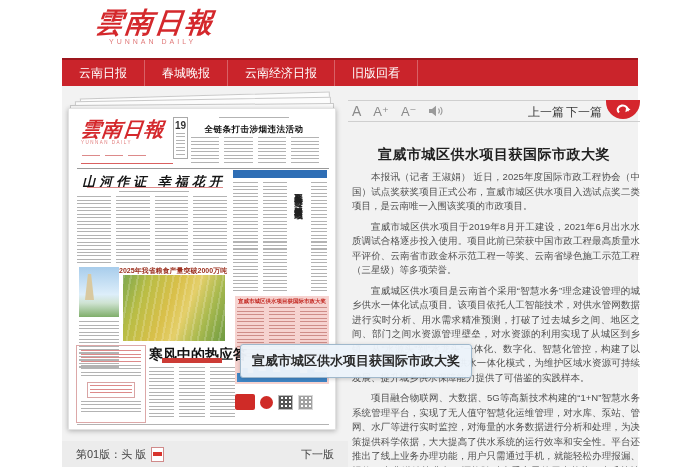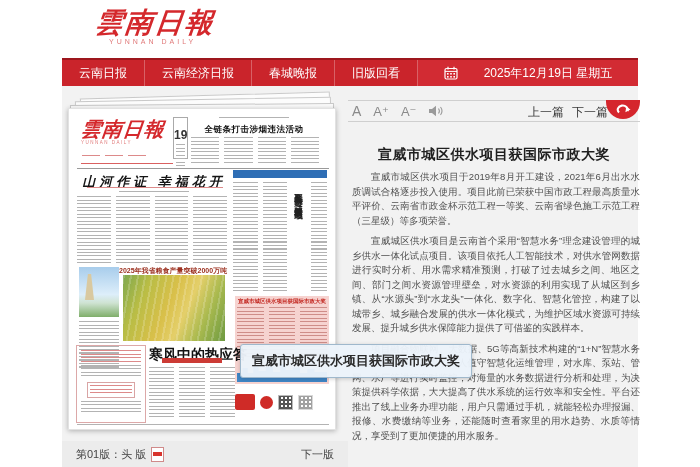--- a/index.html
+++ b/index.html
@@ -23,21 +23,21 @@
   .stack{background:#fcfcfc;border:1px solid #c9c9c9;}
   .np{left:68px;top:108px;width:268px;height:322px;background:#fff;border:1px solid #e2e2e2;box-shadow:0 1px 5px rgba(0,0,0,.28);box-sizing:border-box;}
   .np *{box-sizing:border-box;}
   .ft{background:repeating-linear-gradient(to bottom,#b3b3b3 0,#b3b3b3 1px,transparent 1px,transparent 3.5px);}
   .ftr{background:repeating-linear-gradient(to bottom,#dd8a8a 0,#dd8a8a 1px,transparent 1px,transparent 3.5px);}
   .ftp{background:repeating-linear-gradient(to bottom,#cf8d88 0,#cf8d88 1px,transparent 1px,transparent 3.5px);}
   .cols{display:flex;gap:5px;}
   .cols > i{flex:1;}
   .np-mast{font-family:"DejaVu Serif",serif;font-weight:bold;font-style:italic;font-size:20px;color:#d4282c;letter-spacing:1px;transform:skewX(-6deg);line-height:1;}
   .np-mast-en{font-size:6px;color:#e07a7a;letter-spacing:2px;transform:scale(.75);transform-origin:left;}
-  .np-datebox{border:1px solid #aaa;font-size:12px;font-weight:bold;color:#333;text-align:center;padding-top:10px;}
+  .np-datebox{border:1px solid #aaa;font-size:10px;font-weight:bold;color:#333;text-align:center;padding-top:2px;}
   .np-h-top{font-size:8.5px;font-weight:bold;color:#111;text-align:center;letter-spacing:.5px;white-space:nowrap;}
   .np-h-main{font-size:13px;font-weight:bold;color:#151515;letter-spacing:4px;text-align:center;white-space:nowrap;}
   .np-h-photo{font-size:7px;font-weight:bold;color:#9c3120;text-align:center;white-space:nowrap;}
   .np-vert{writing-mode:vertical-rl;font-size:8.5px;font-weight:bold;color:#222;letter-spacing:1px;line-height:14px;}
   .np-h-pink{font-size:5.5px;font-weight:bold;color:#c2261f;text-align:center;white-space:nowrap;}
   .np-h-cold{font-size:14px;font-weight:bold;color:#111;text-align:center;white-space:nowrap;}
   .photo-field{background:linear-gradient(115deg,#7ea84f 0%,#b9bd45 22%,#d9c04a 45%,#e4cf6a 60%,#a8b94e 78%,#6d9a41 100%);}
   .photo-field:after{content:"";position:absolute;inset:0;background:repeating-linear-gradient(100deg,rgba(255,255,255,.18) 0 2px,transparent 2px 7px);}
   .photo-sky{background:linear-gradient(#a8cdec 0%,#ddeefa 55%,#cfe3d2 72%,#7fae6a 100%);}
   .monument{width:9px;height:26px;background:#d9c9a0;clip-path:polygon(32% 0,68% 0,100% 100%,0 100%);}
@@ -52,21 +52,21 @@
   .pagebar{left:62px;top:441px;width:286px;height:26px;background:#ececec;display:flex;align-items:center;justify-content:space-between;padding:0 14px;box-sizing:border-box;font-size:11px;color:#444;}
   .pagebar .left{display:flex;align-items:center;gap:5px;text-align:right;}
   .pdf-ico{width:11px;height:13px;background:#fff;border:1px solid #d08a8a;position:relative;}
   .pdf-ico:after{content:"";position:absolute;left:1px;right:1px;top:4px;height:4px;background:#d8332c;}
 
   
   .tb-line{background:#cfcfcf;height:1px;}
   .toolbar{left:352px;top:102px;width:254px;height:18px;display:flex;align-items:center;gap:12px;color:#8a8a8a;}
   .tb-btn{font-size:13px;cursor:pointer;color:#8a8a8a;}
   .tb-a{font-size:14px;}
-  .prevnext{left:528px;top:104px;display:flex;gap:8px;font-size:12px;color:#3a3a3a;}
+  .prevnext{left:528px;top:104px;display:flex;gap:2px;font-size:12px;color:#3a3a3a;}
   .prevnext span{cursor:pointer;}
   .bowl{left:606px;top:100px;width:34px;height:19px;background:#d5262d;border-radius:0 0 17px 17px;display:flex;align-items:center;justify-content:center;cursor:pointer;}
   .art-title{left:348px;top:146px;width:292px;text-align:center;font-size:14px;font-weight:bold;color:#1f1f1f;letter-spacing:.5px;}
   .art-body{left:352px;top:170px;width:288px;}
   .art-body p{margin:0 0 6px;font-size:9.5px;line-height:14.5px;color:#4f4f4f;text-indent:2em;text-align:justify;}
 
   
   .tooltip{left:240px;top:344px;background:rgba(235,243,250,.96);border:1px solid #9fb8cc;border-radius:3px;box-shadow:0 1px 4px rgba(0,0,0,.18);padding:7px 11px;font-size:13px;font-weight:bold;color:#2b2b2b;white-space:nowrap;}
 </style>
 </head>
@@ -79,45 +79,28 @@
       <div class="logo-cn">雲南日報</div>
       <div class="logo-en">YUNNAN DAILY</div>
     </div>
   </div>
 
   <div class="abs nav">
     <div class="nav-item">
         <span>云南日报</span>
       </div>
     <div class="nav-item">
+        <span>春城晚报</span>
+      </div>
+    <div class="nav-item">
         <span>云南经济日报</span>
       </div>
     <div class="nav-item">
-        <span>春城晚报</span>
-      </div>
-    <div class="nav-item">
         <span>旧版回看</span>
       </div>
-    <div class="nav-date">
-      <span style="display:inline-flex;">
-        <svg width="14" height="14" viewBox="0 0 14 14">
-          <rect x="1" y="2.5" width="12" height="10.5" rx="1.5" fill="none" stroke="#fff" stroke-width="1.2"></rect>
-          <line x1="4" y1="0.8" x2="4" y2="3.6" stroke="#fff" stroke-width="1.2"></line>
-          <line x1="10" y1="0.8" x2="10" y2="3.6" stroke="#fff" stroke-width="1.2"></line>
-          <line x1="1" y1="5.4" x2="13" y2="5.4" stroke="#fff" stroke-width="1"></line>
-          <rect x="3" y="7" width="1.6" height="1.6" fill="#fff"></rect>
-            <rect x="6.2" y="7" width="1.6" height="1.6" fill="#fff"></rect>
-            <rect x="9.4" y="7" width="1.6" height="1.6" fill="#fff"></rect>
-          <rect x="3" y="10" width="1.6" height="1.6" fill="#fff"></rect>
-            <rect x="6.2" y="10" width="1.6" height="1.6" fill="#fff"></rect>
-            <rect x="9.4" y="10" width="1.6" height="1.6" fill="#fff"></rect>
-        </svg>
-      </span>
-      <span>2025年12月19日 星期五</span>
-    </div>
   </div>
 
   <div class="abs content-bg"></div>
 
   <div class="abs stack" style="left:80px;top:95px;width:248px;height:12px;transform:rotate(-1.6deg);"></div>
   <div class="abs stack" style="left:75px;top:99px;width:254px;height:12px;transform:rotate(-1deg);"></div>
   <div class="abs stack" style="left:70px;top:104px;width:262px;height:10px;transform:rotate(-.4deg);"></div>
 
   <div class="abs np">
 
@@ -244,20 +227,21 @@
       <svg width="15" height="11" viewBox="0 0 15 11">
         <path d="M3 8.5 A5 4.2 0 1 1 11.5 7" fill="none" stroke="#fff" stroke-width="2.1"></path>
         <path d="M10.2 2.8 l4.3 2.6 -5.1 2.8 z" fill="#fff"></path>
       </svg>
     </span>
   </div>
   <div class="abs tb-line" style="left:348px;top:121px;width:292px;"></div>
 
   <div class="abs art-title">宣威市城区供水项目获国际市政大奖</div>
   <div class="abs art-body">
+    <p>本报讯（记者 王淑娟） 近日，2025年度国际市政工程协会（中国）试点奖获奖项目正式公布，宣威市城区供水项目入选试点奖二类项目，是云南唯一入围该奖项的市政项目。</p>
     <p>宣威市城区供水项目于2019年8月开工建设，2021年6月出水水质调试合格逐步投入使用。项目此前已荣获中国市政工程最高质量水平评价、云南省市政金杯示范工程一等奖、云南省绿色施工示范工程（三星级）等多项荣誉。</p>
     <p>宣威城区供水项目是云南首个采用“智慧水务”理念建设管理的城乡供水一体化试点项目。该项目依托人工智能技术，对供水管网数据进行实时分析、用水需求精准预测，打破了过去城乡之间、地区之间、部门之间水资源管理壁垒，对水资源的利用实现了从城区到乡镇、从“水源头”到“水龙头”一体化、数字化、智慧化管控，构建了以城带乡、城乡融合发展的供水一体化模式，为维护区域水资源可持续发展、提升城乡供水保障能力提供了可借鉴的实践样本。</p>
     <p>项目融合物联网、大数据、5G等高新技术构建的“1+N”智慧水务系统管理平台，实现了无人值守智慧化运维管理，对水库、泵站、管网、水厂等进行实时监控，对海量的水务数据进行分析和处理，为决策提供科学依据，大大提高了供水系统的运行效率和安全性。平台还推出了线上业务办理功能，用户只需通过手机，就能轻松办理报漏、报修、水费缴纳等业务，还能随时查看家里的用水趋势、水质等情况，享受到了更加便捷的用水服务。</p>
   </div>
 
   <div class="abs tooltip">宣威市城区供水项目获国际市政大奖</div>
 
 </div>
 
 </body></html>

